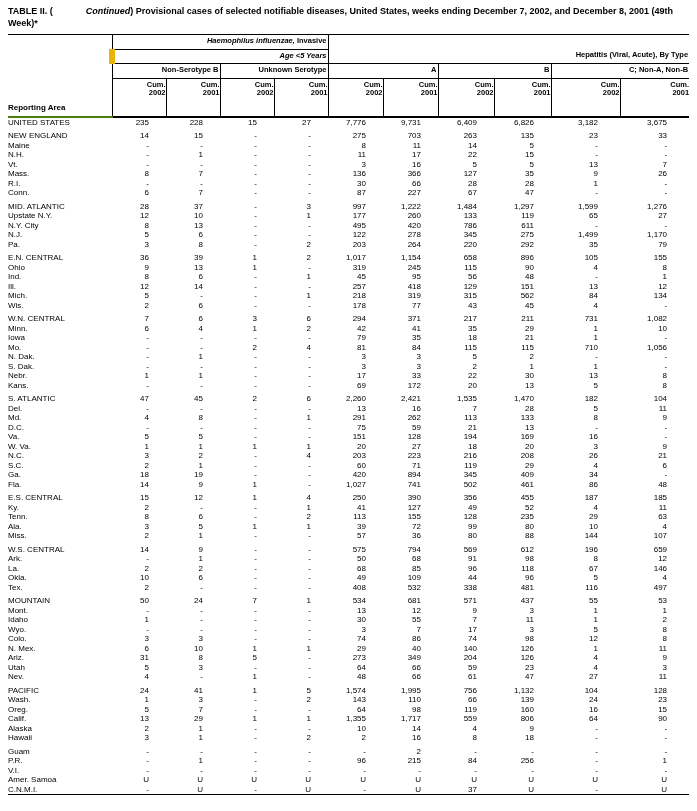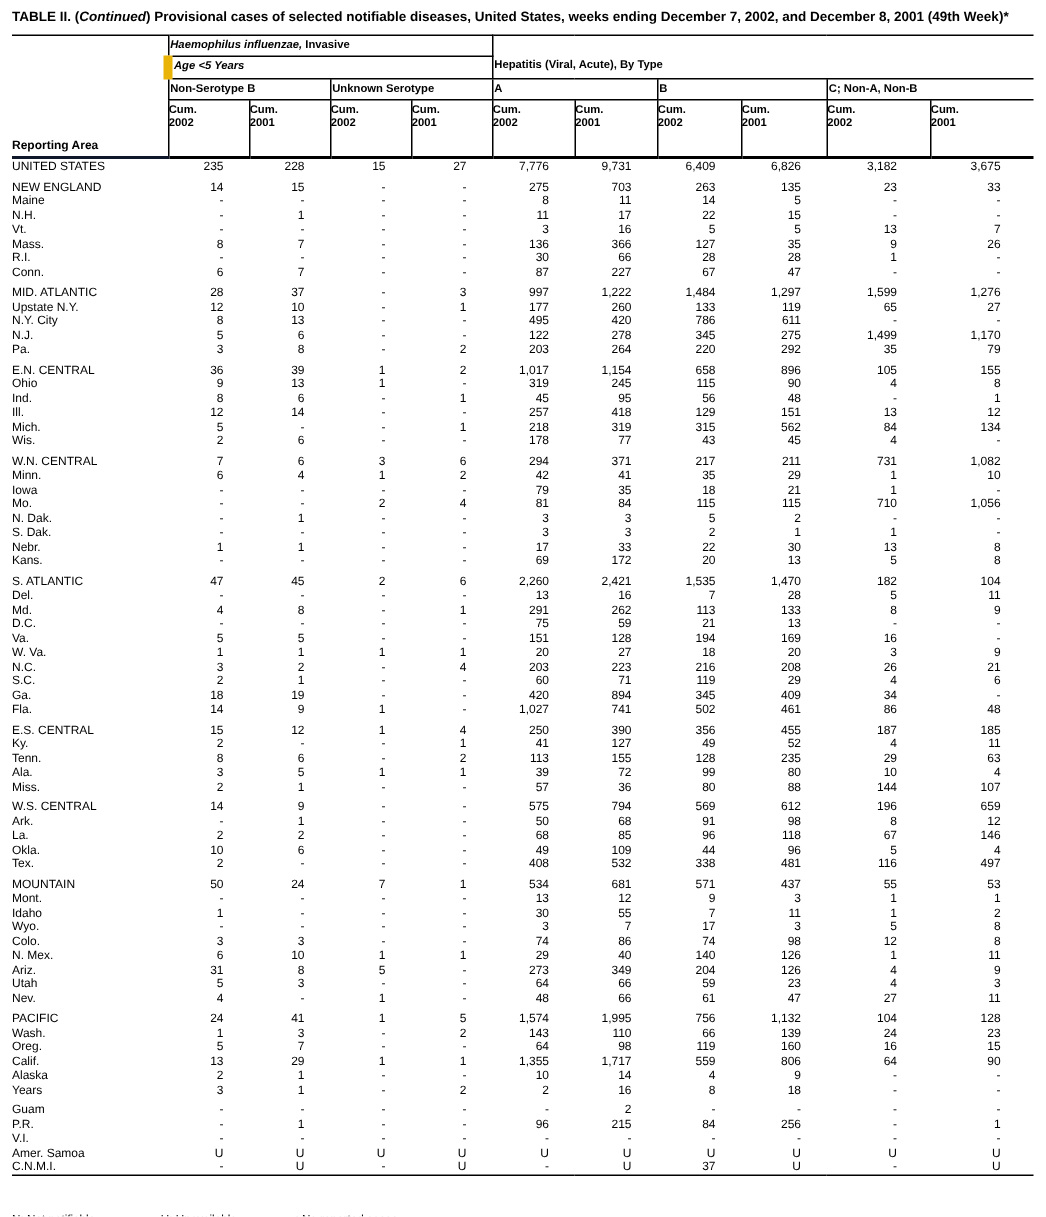--- a/index.html
+++ b/index.html
@@ -3,30 +3,30 @@
 <meta charset="utf-8">
 <style>
   html,body{margin:0;padding:0;background:#fff;}
   .page{
     width:697px;height:811px;box-sizing:border-box;
     padding:6px 8px 0 8px;
     font-family:"Liberation Sans",sans-serif;color:#000;background:#fff;
     overflow:hidden;
   }
   .title{font-size:9px;font-weight:bold;line-height:11.5px;margin:0 0 5px 0;width:688px;}
-  .title i{font-style:italic;}
+  .title i{font-style:italic;padding-left:33px;}
   table.t{border-collapse:collapse;table-layout:fixed;width:681px;}
   thead td{
-    font-weight:bold;font-size:7.5px;text-align:left;
+    font-weight:bold;font-size:7.5px;text-align:right;
     vertical-align:middle;padding:2px 1px 3px 1px;line-height:8.5px;
   }
   thead tr.r1 td{border-top:1px solid #000;}
   td.area-head{
     text-align:left;vertical-align:bottom;font-size:8px;
-    padding:0 0 3px 0;border-bottom:2px solid #0f172a;
+    padding:0 0 3px 0;border-bottom:2px solid #4d7c0f;
   }
   td.hi{border-left:1px solid #000;border-right:1px solid #000;border-bottom:1px solid #000;}
   td.hep{border-bottom:1px solid #000;vertical-align:bottom;padding-bottom:4px;}
   td.age{border-left:6px solid #eab308;border-right:1px solid #000;border-bottom:1px solid #000;font-style:italic;}
   td.g{border:1px solid #000;border-top:none;}
   td.g.gl{border-right:none;}
   td.cum{border-left:1px solid #000;border-bottom:2px solid #000;padding:2px 0 18px 0;line-height:8.5px;}
   tbody td{font-size:8px;line-height:9.5px;padding:0;vertical-align:bottom;white-space:nowrap;}
   tbody td.area{text-align:left;}
   tbody td.num{text-align:right;padding-right:17px;}
@@ -933,21 +933,21 @@
           <td class="num">-</td>
           <td class="num">-</td>
           <td class="num">10</td>
           <td class="num">14</td>
           <td class="num">4</td>
           <td class="num">9</td>
           <td class="num wide">-</td>
           <td class="num wide">-</td>
         </tr>
         <tr>
-          <td class="area">Years</td>
+          <td class="area">Hawaii</td>
           <td class="num">3</td>
           <td class="num">1</td>
           <td class="num">-</td>
           <td class="num">2</td>
           <td class="num">2</td>
           <td class="num">16</td>
           <td class="num">8</td>
           <td class="num">18</td>
           <td class="num wide">-</td>
           <td class="num wide">-</td>

